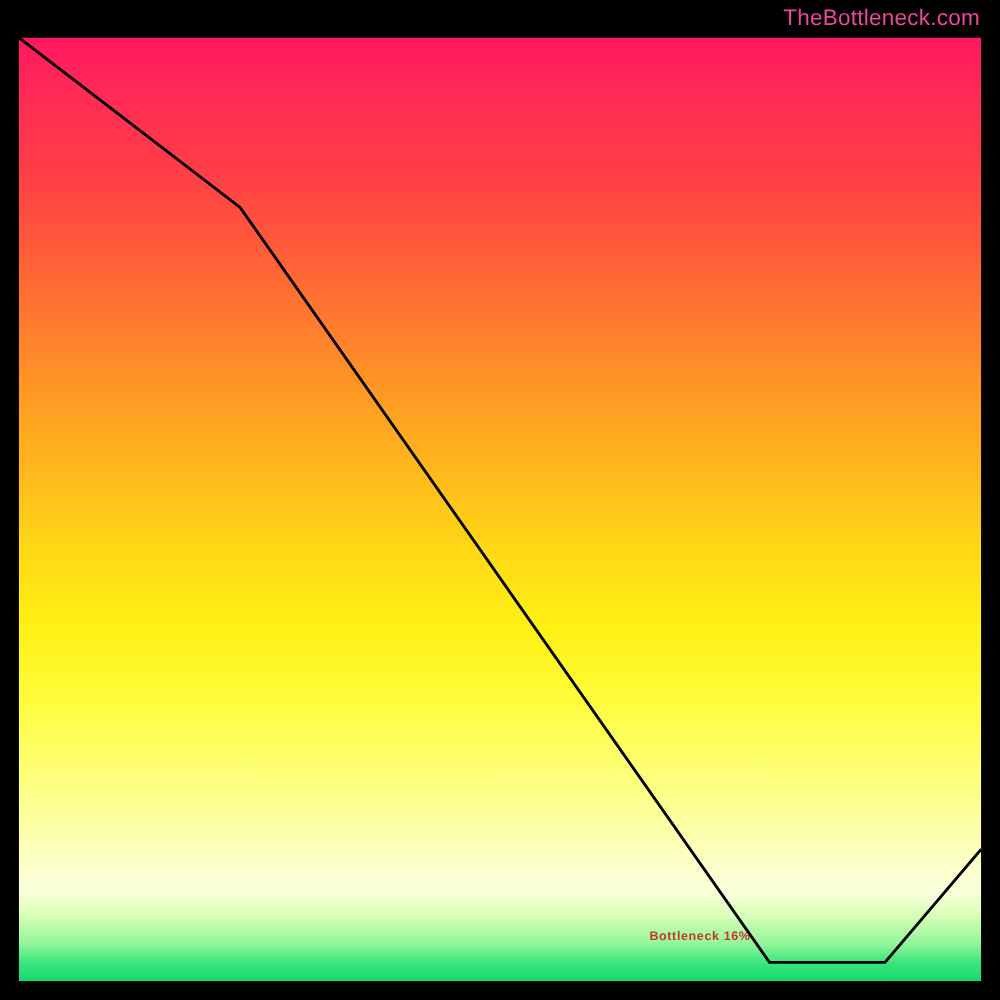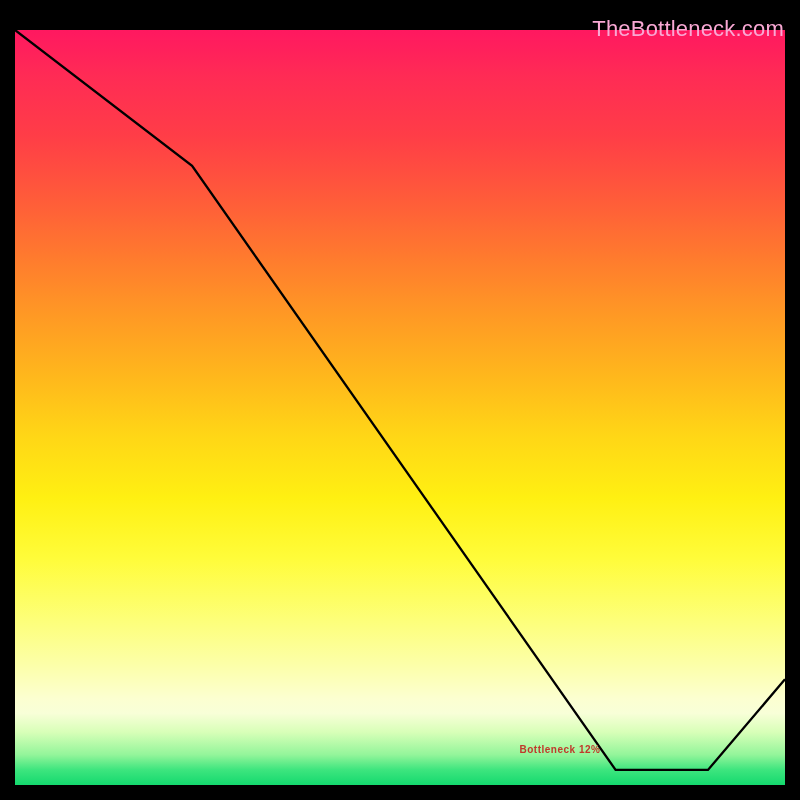--- a/index.html
+++ b/index.html
@@ -11,24 +11,24 @@
     font-family: Arial, Helvetica, sans-serif;
     overflow: hidden;
   }
   .frame {
     position: relative;
     width: 800px;
     height: 800px;
   }
   .watermark {
     position: absolute;
-    top: 16px;
+    top: 4px;
     right: 16px;
-    color: #f9a8d4;
-    font-size: 22px;
+    color: #ec4899;
+    font-size: 18px;
     font-family: Arial, sans-serif;
     font-weight: 400;
     z-index: 3;
     letter-spacing: 0.2px;
   }
   
   .plot-area {
     position: absolute;
     left: 15px;    
     right: 15px;   
@@ -92,15 +92,15 @@
 
   <div class="watermark">TheBottleneck.com</div>
 
   <div class="plot-area">
     <div class="gradient"></div>
 
     <svg class="plot-svg" viewBox="0 0 1000 1000" preserveAspectRatio="none">
       <polyline fill="none" stroke="#000000" stroke-width="3" points="0.0,0.0 230.0,180.0 780.0,980.0 900.0,980.0 1000.0,860.0"></polyline>
     </svg>
 
-    <div class="bottom-label">Bottleneck 12%</div>
+    <div class="bottom-label">Bottleneck 16%</div>
   </div>
 </div>
 
 </body></html>

